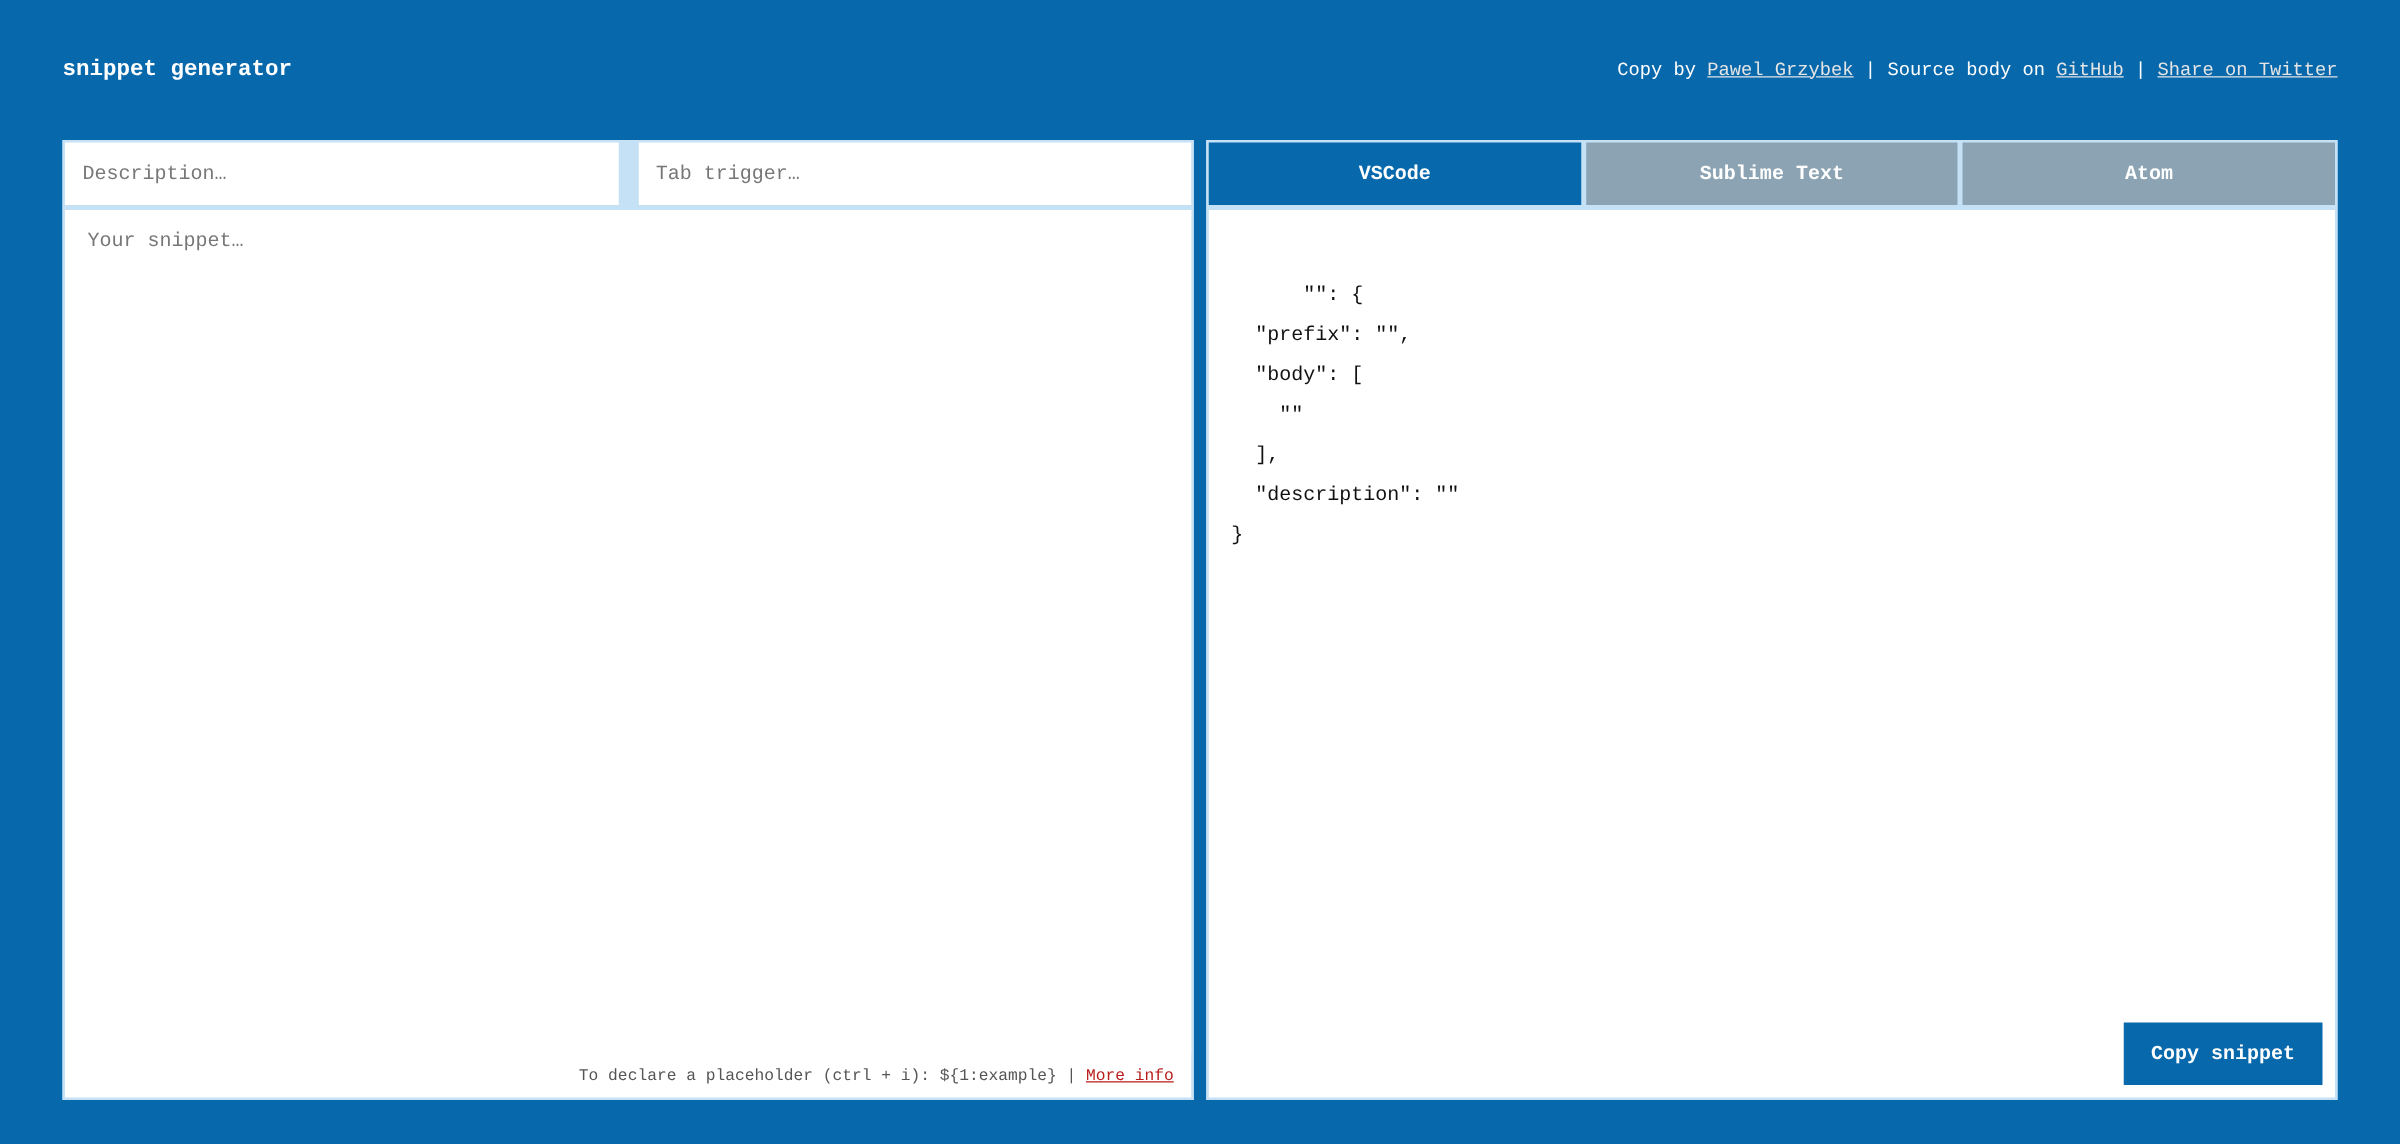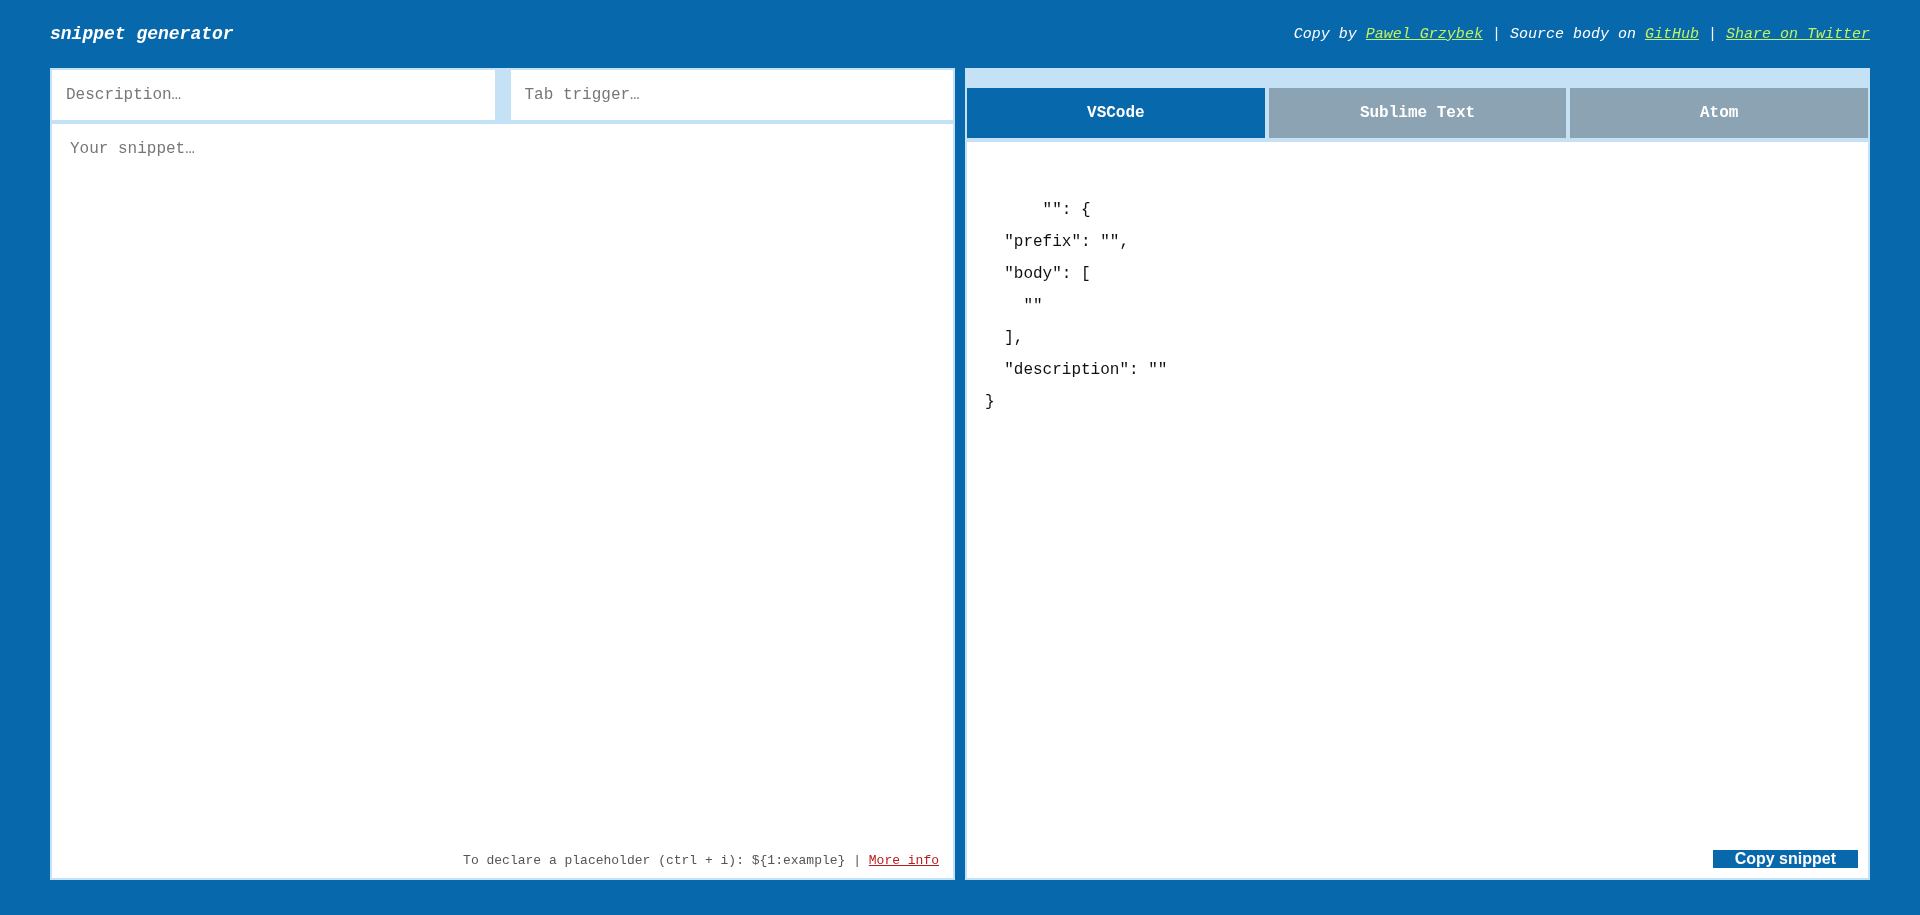--- a/index.html
+++ b/index.html
@@ -13,34 +13,33 @@
       height: 100vh;
       display: flex;
       flex-direction: column;
       padding: 0;
       overflow: hidden;
     }
     .header {
       display: flex;
       justify-content: space-between;
       align-items: center;
-      padding: 24px 50px;
+      padding: 46px 50px;
       color: white;
       font-size: 16px;
-      font-style: italic;
     }
     .header-title {
       font-weight: bold;
       font-size: 18px;
     }
     .header-links {
       font-size: 15px;
     }
     .header-links a {
-      color: #bef264;
+      color: #e5e5e5;
       text-decoration: underline;
     }
     .header-links .sep {
       color: white;
     }
     .main {
       flex: 1;
       display: flex;
       gap: 10px;
       padding: 0 50px 35px 50px;
@@ -101,21 +100,20 @@
       text-align: right;
       font-family: "Consolas", "Monaco", "Courier New", monospace;
     }
     .hint a {
       color: #b91c1c;
       text-decoration: underline;
     }
     .tabs {
       display: flex;
       gap: 4px;
-      margin-top: 18px;
     }
     .tab {
       flex: 1;
       text-align: center;
       padding: 16px 0;
       font-family: "Consolas", "Monaco", "Courier New", monospace;
       font-size: 16px;
       font-weight: bold;
       cursor: pointer;
       color: white;
@@ -138,22 +136,22 @@
       overflow: auto;
       line-height: 2;
     }
     .copy-button {
       position: absolute;
       bottom: 10px;
       right: 10px;
       background: #0768ac;
       color: white;
       border: none;
-      padding: 0 22px;
-      font-family: Liberation Sans, sans-serif;
+      padding: 16px 22px;
+      font-family: Liberation Mono, monospace;
       font-size: 16px;
       font-weight: bold;
       cursor: pointer;
     }
   </style>
 </head>
 <body>
 
 <div class="header">
   <div class="header-title">snippet generator</div>

